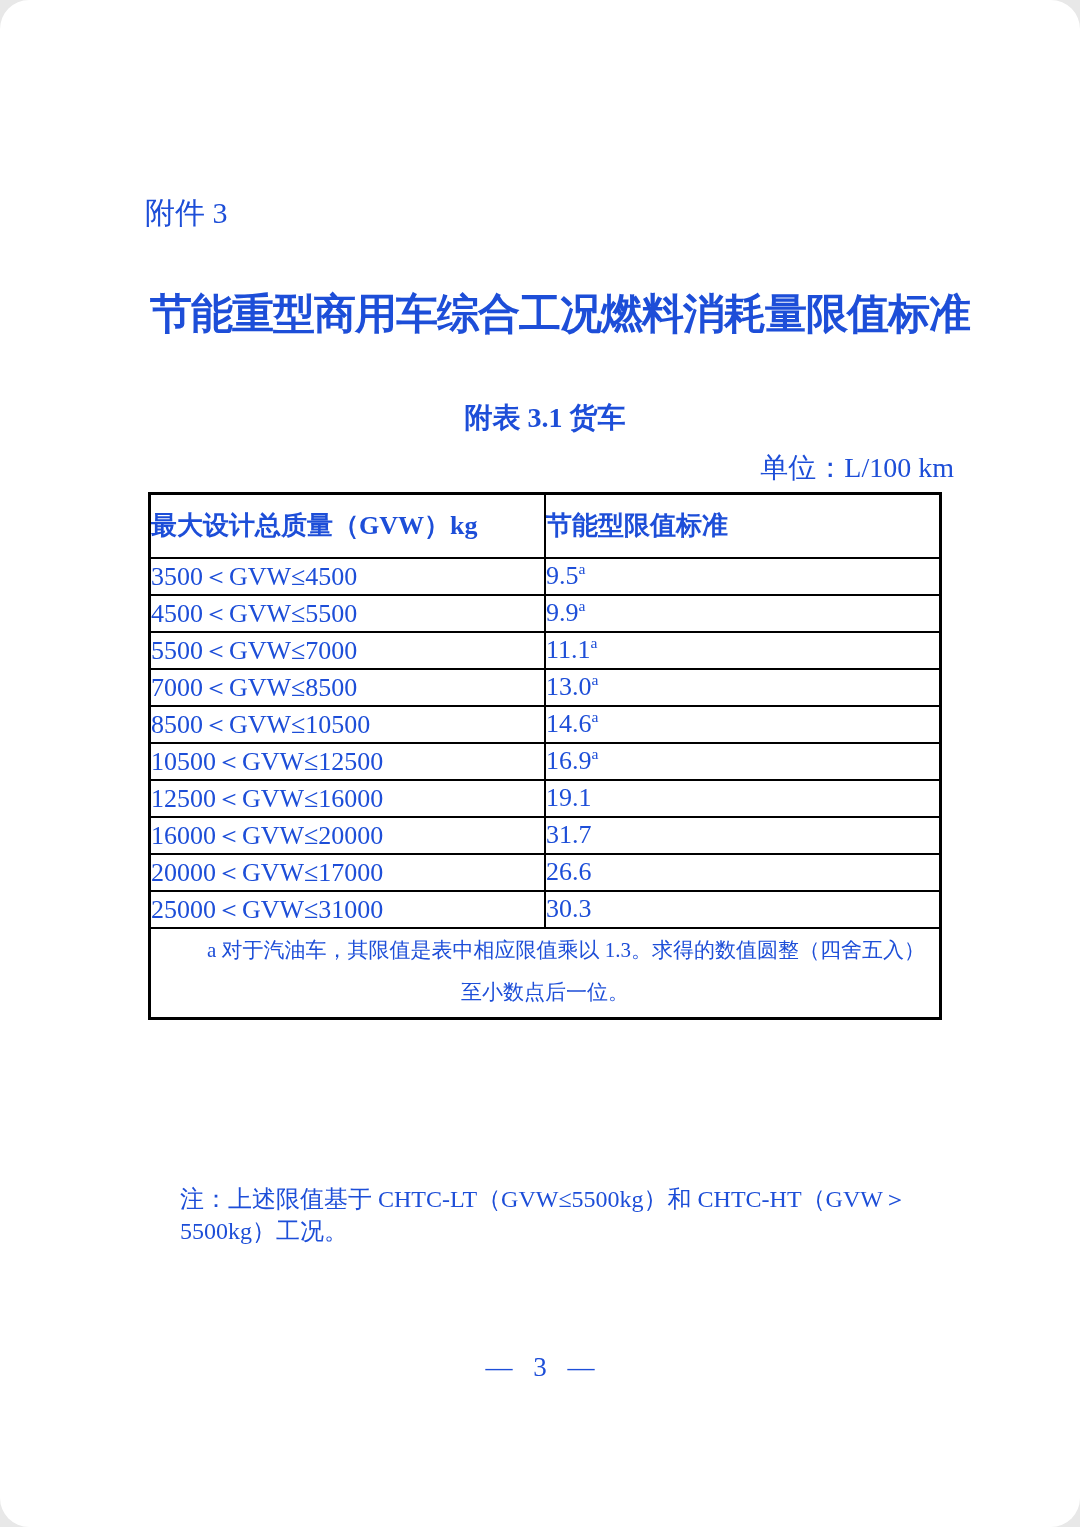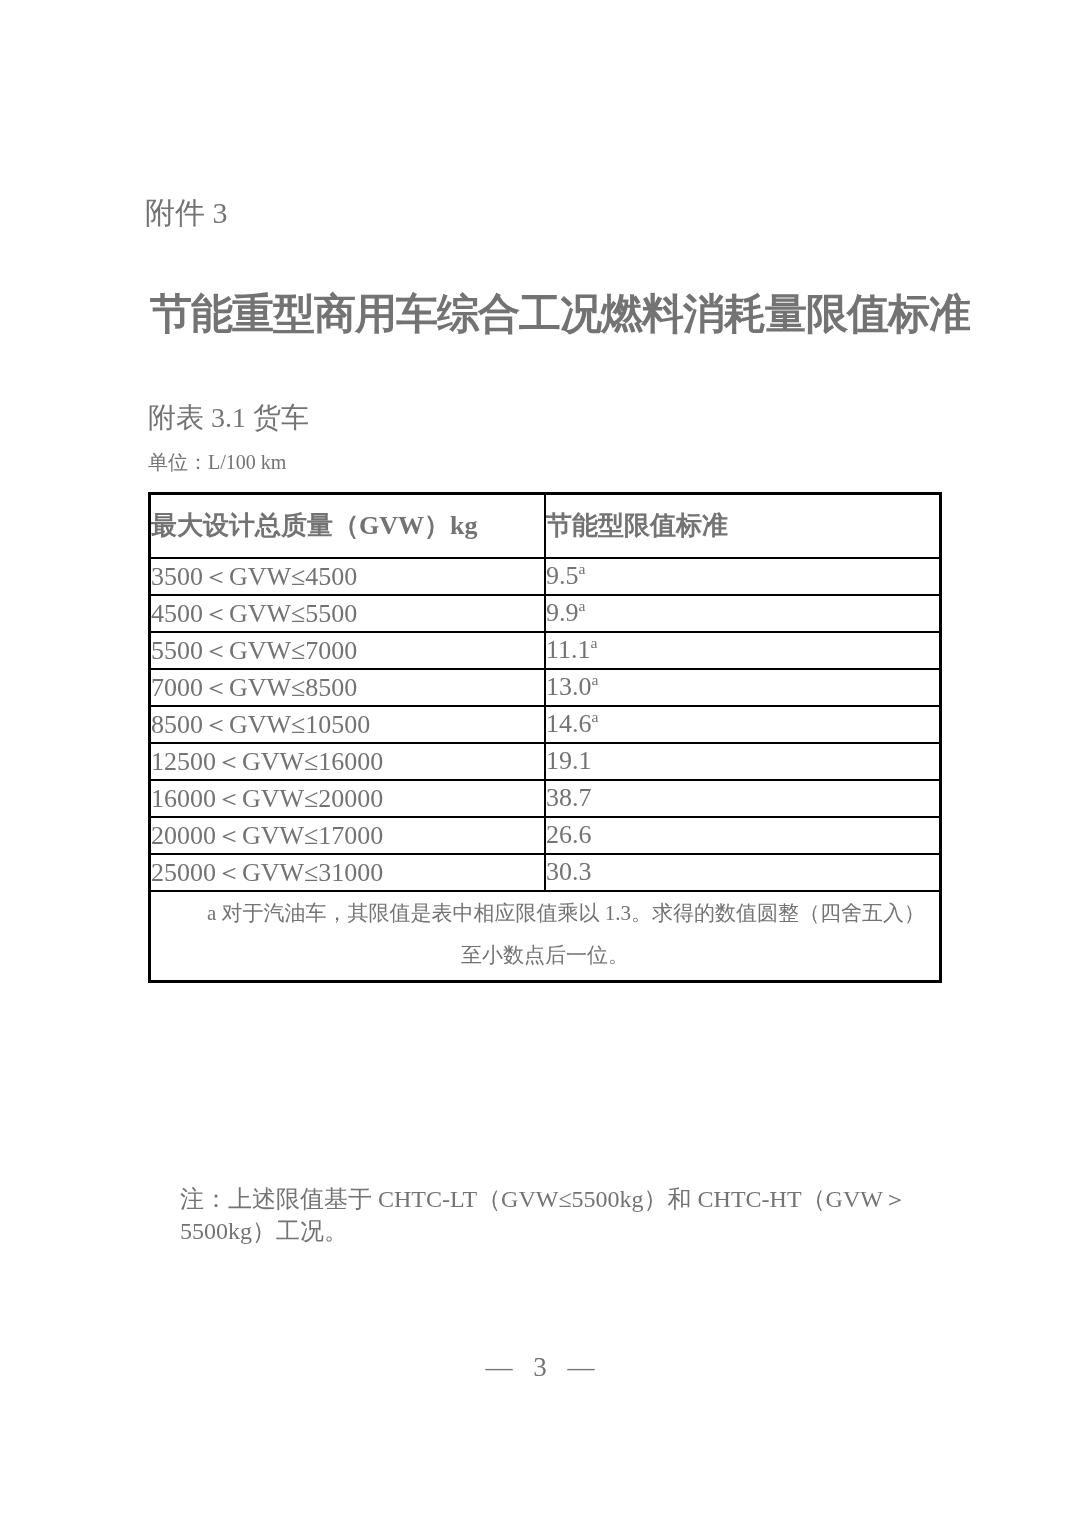--- a/index.html
+++ b/index.html
@@ -2,23 +2,24 @@
 <html lang="zh"><head>
 <meta charset="utf-8">
 <style>
   html, body { margin: 0; padding: 0; background: #e8e8e8; }
   .page {
     position: relative;
     width: 1080px;
     height: 1527px;
     margin: 0 auto;
     background: #ffffff;
-    color: #737373;
+    color: #1d4ed8;
     font-family: "Liberation Serif", "DejaVu Serif", serif;
     overflow: hidden;
+    border-radius: 29px;
   }
   .attachment {
     position: absolute;
     top: 193px;
     left: 145px;
     font-size: 30px;
   }
   .doc-title {
     position: absolute;
     top: 286px;
@@ -29,29 +30,31 @@
     font-size: 42px;
     font-weight: bold;
     letter-spacing: -1px;
     white-space: nowrap;
   }
   .table-caption {
     position: absolute;
     top: 399px;
     left: 148px;
     width: 794px;
+    text-align: center;
     font-size: 28px;
-    font-weight: normal;
+    font-weight: bold;
   }
   .unit-label {
     position: absolute;
     top: 449px;
     left: 148px;
     width: 806px;
-    font-size: 20px;
+    text-align: right;
+    font-size: 28px;
   }
   table.limits {
     position: absolute;
     top: 492px;
     left: 148px;
     width: 794px;
     border-collapse: collapse;
     table-layout: fixed;
     border: 3px solid #000;
   }
@@ -131,26 +134,30 @@
       </tr>
       <tr class="data-row">
         <td>7000＜GVW≤8500</td>
         <td><span>13.0</span><sup>a</sup></td>
       </tr>
       <tr class="data-row">
         <td>8500＜GVW≤10500</td>
         <td><span>14.6</span><sup>a</sup></td>
       </tr>
       <tr class="data-row">
+        <td>10500＜GVW≤12500</td>
+        <td><span>16.9</span><sup>a</sup></td>
+      </tr>
+      <tr class="data-row">
         <td>12500＜GVW≤16000</td>
         <td><span>19.1</span><sup></sup></td>
       </tr>
       <tr class="data-row">
         <td>16000＜GVW≤20000</td>
-        <td><span>38.7</span><sup></sup></td>
+        <td><span>31.7</span><sup></sup></td>
       </tr>
       <tr class="data-row">
         <td>20000＜GVW≤17000</td>
         <td><span>26.6</span><sup></sup></td>
       </tr>
       <tr class="data-row">
         <td>25000＜GVW≤31000</td>
         <td><span>30.3</span><sup></sup></td>
       </tr>
       <tr class="footnote-row">

